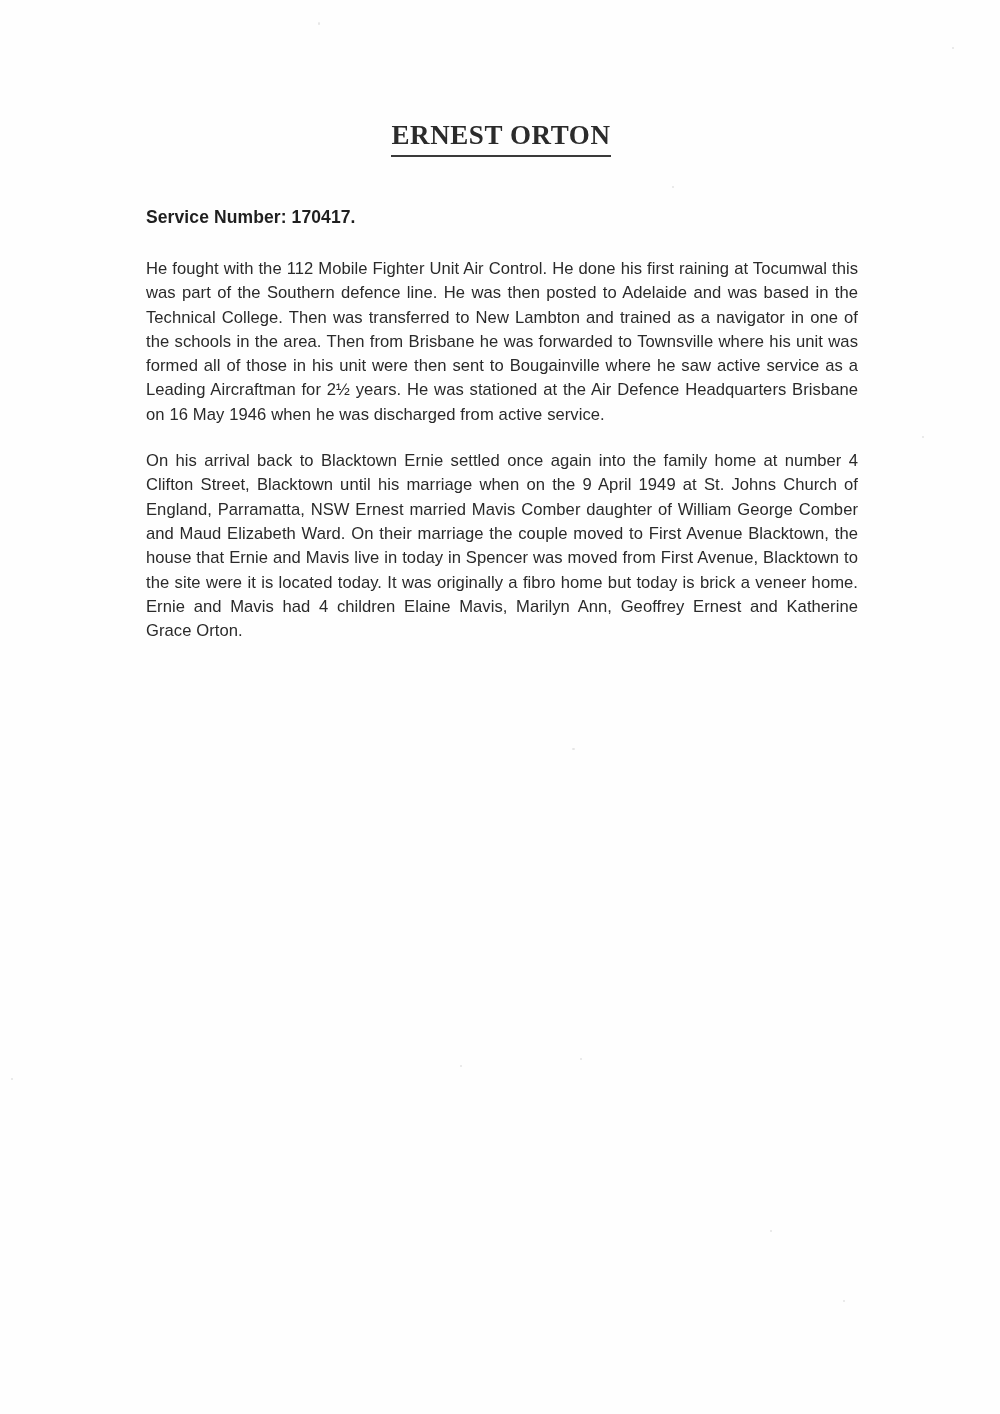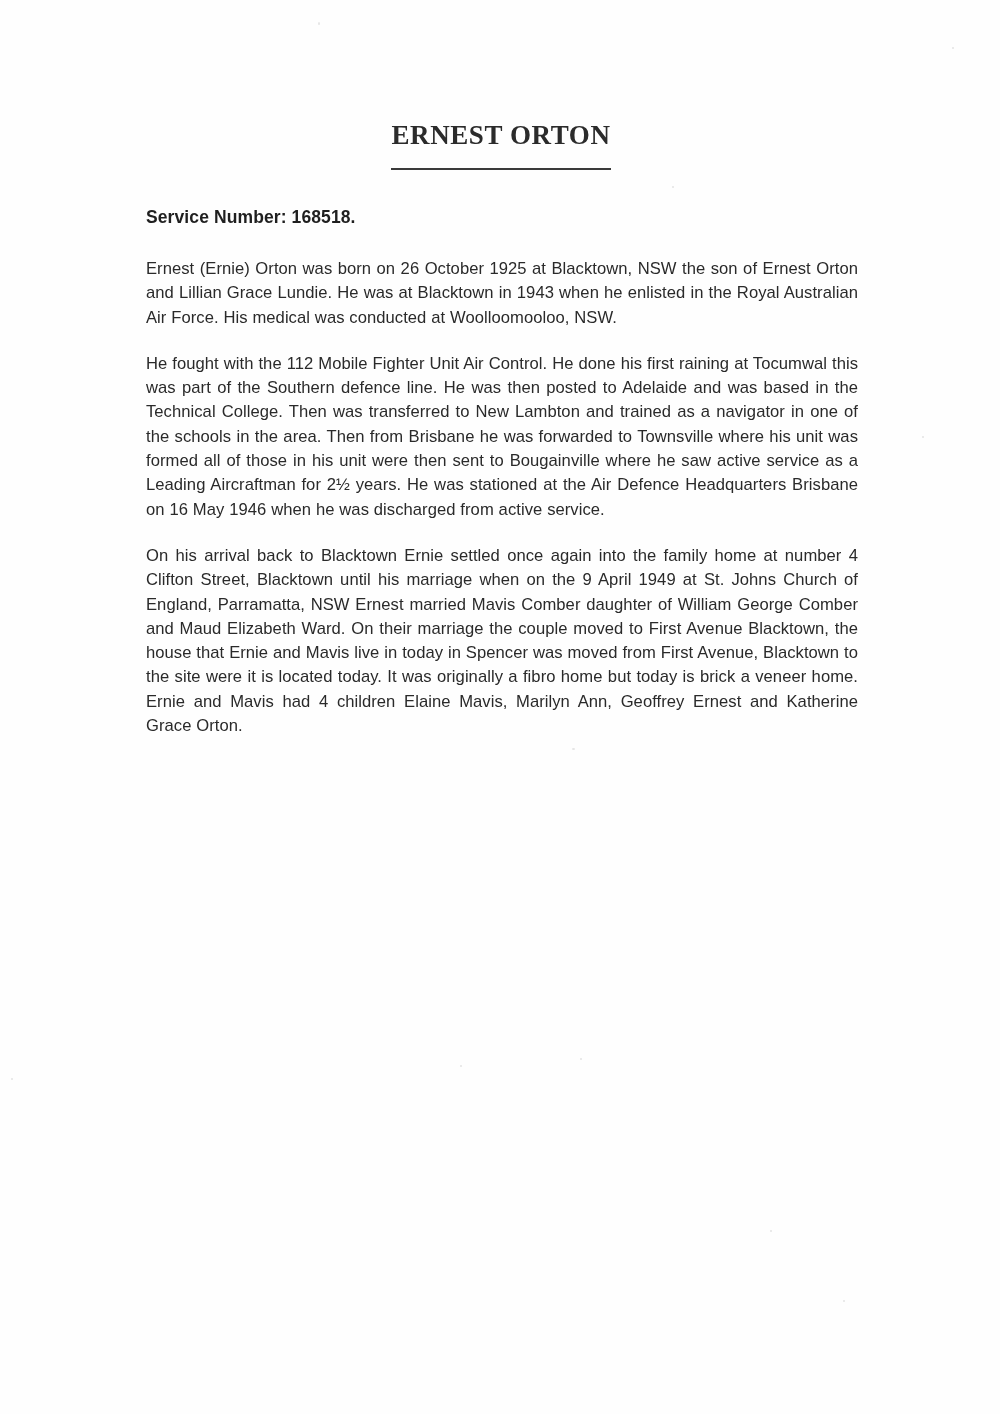--- a/index.html
+++ b/index.html
@@ -52,21 +52,21 @@
     letter-spacing: 0.6px;
     color: #2b2b2b;
     position: absolute;
     left: 0;
     top: 120px;
     width: 710px;
     line-height: 30px;
   }
   .doc-title .title-text {
     border-bottom: 2px solid #3a3a3a;
-    padding-bottom: 18px;
+    padding-bottom: 5px;
     display: inline-block;
   }
 
   .service-line {
     position: absolute;
     left: 0;
     top: 207px;
     font-size: 17.5px;
     font-weight: bold;
     color: #1f1f1f;
@@ -112,23 +112,22 @@
     <span class="speck" style="left:770px; top:1230px; width:2px; height:2px;"></span>
     <span class="speck" style="left:460px; top:1065px; width:2px; height:2px;"></span>
   </div>
 
   <div class="content">
 
     <h1 class="doc-title">
       <span class="title-text">ERNEST ORTON</span>
     </h1>
 
-    <div class="service-line">Service Number: 168518.</div>
+    <div class="service-line">Service Number: 170417.</div>
 
     <div class="body-block">
-      <p class="para">Ernest (Ernie) Orton was born on 26 October 1925 at Blacktown, NSW the son of Ernest Orton and Lillian Grace Lundie. He was at Blacktown in 1943 when he enlisted in the Royal Australian Air Force. His medical was conducted at Woolloomooloo, NSW.</p>
       <p class="para">He fought with the 112 Mobile Fighter Unit Air Control. He done his first raining at Tocumwal this was part of the Southern defence line. He was then posted to Adelaide and was based in the Technical College. Then was transferred to New Lambton and trained as a navigator in one of the schools in the area. Then from Brisbane he was forwarded to Townsville where his unit was formed all of those in his unit were then sent to Bougainville where he saw active service as a Leading Aircraftman for 2½ years. He was stationed at the Air Defence Headquarters Brisbane on 16 May 1946 when he was discharged from active service.</p>
       <p class="para">On his arrival back to Blacktown Ernie settled once again into the family home at number 4 Clifton Street, Blacktown until his marriage when on the 9 April 1949 at St. Johns Church of England, Parramatta, NSW Ernest married Mavis Comber daughter of William George Comber and Maud Elizabeth Ward. On their marriage the couple moved to First Avenue Blacktown, the house that Ernie and Mavis live in today in Spencer was moved from First Avenue, Blacktown to the site were it is located today. It was originally a fibro home but today is brick a veneer home. Ernie and Mavis had 4 children Elaine Mavis, Marilyn Ann, Geoffrey Ernest and Katherine Grace Orton.</p>
     </div>
 
   </div>
 
 </div>
 
 </body></html>

